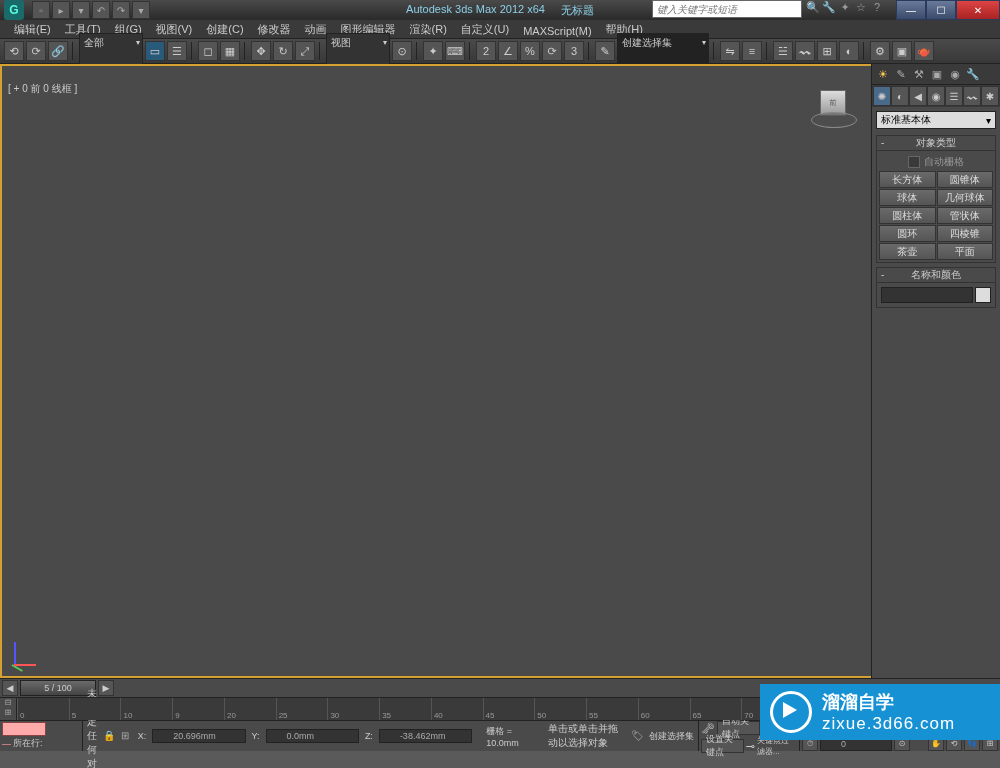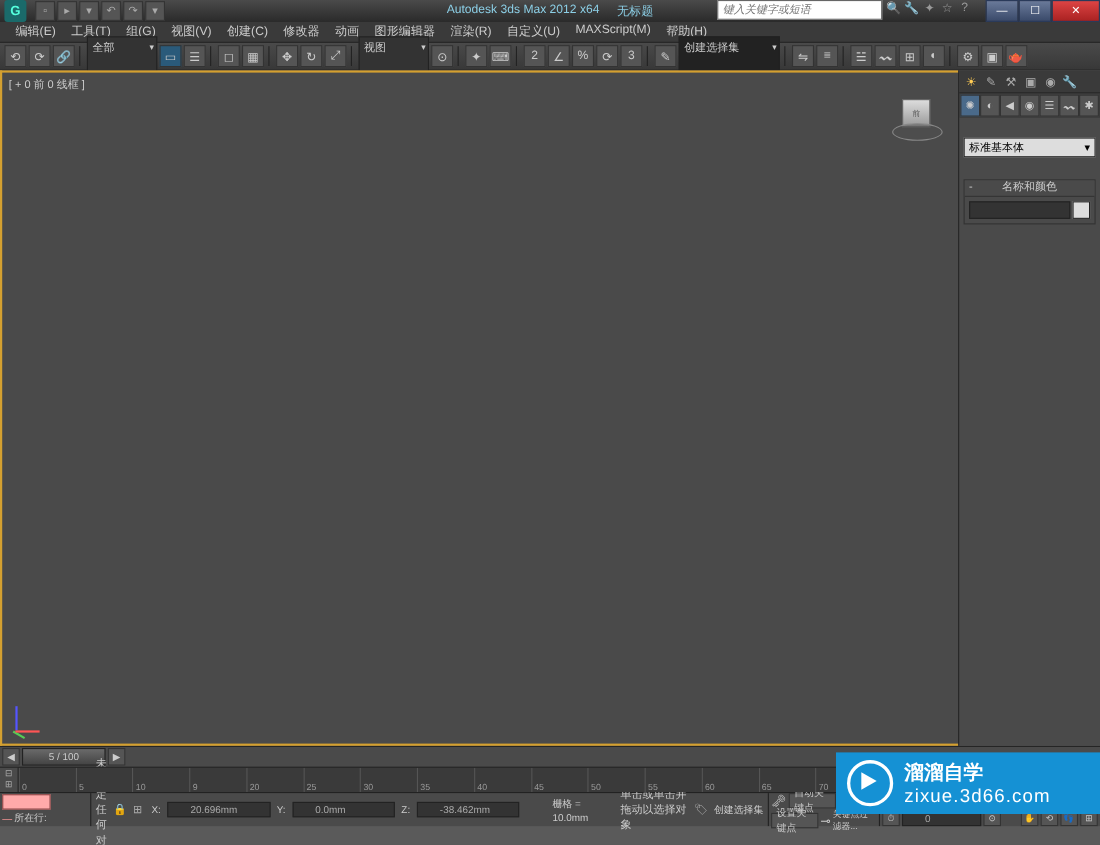--- a/index.html
+++ b/index.html
@@ -8,44 +8,44 @@
 .qat{display:flex;gap:2px;margin-left:4px}
 .qat-btn{width:16px;height:16px;background:#555;border:1px solid #333;display:flex;align-items:center;justify-content:center;font-size:10px;color:#aaa}
 .title-text{position:absolute;left:50%;transform:translateX(-50%);color:#8ccfe6;font-size:11px;display:flex;gap:16px}
 .title-right{margin-left:auto;display:flex;gap:4px}
 .search-box{width:140px;height:16px;background:#fff;border:1px solid #666;font-size:10px;color:#999;font-style:italic;padding:0 4px}
 .title-icons{display:flex;gap:2px}
 .title-icons span{width:14px;height:14px;display:flex;align-items:center;justify-content:center;color:#999;font-size:11px}
 .win-controls{display:flex;margin-left:8px}
 .win-btn{width:28px;height:18px;background:linear-gradient(#6a7a9a,#3a4a6a);border:1px solid #2a3a5a;display:flex;align-items:center;justify-content:center;color:#fff;font-size:10px}
 .win-close{background:linear-gradient(#d44,#a22);width:42px}
-.menubar{height:18px;background:#3a3a3a;display:flex;align-items:flex-start;padding:0 8px;gap:2px;border-bottom:1px solid #222}
+.menubar{height:18px;background:#3a3a3a;display:flex;align-items:flex-end;padding:0 8px;gap:2px;border-bottom:1px solid #222}
 .menu-item{padding:1px 6px;color:#ccc;font-size:11px}
 .toolbar{height:24px;background:linear-gradient(#4a4a4a,#383838);border-bottom:1px solid #222;display:flex;align-items:center;padding:0 4px;gap:2px}
 .tb-btn{width:20px;height:20px;background:#555;border:1px solid #333;display:flex;align-items:center;justify-content:center;font-size:11px;color:#ccc;box-sizing:border-box}
 .tb-sep{width:2px;height:18px;border-left:1px solid #222;margin:0 2px}
 .tb-dropdown{height:18px;background:#333;border:1px solid #222;color:#ccc;font-size:10px;padding:0 14px 17px 4px;display:flex;align-items:center;position:relative}
 .tb-dropdown::after{content:"▾";position:absolute;right:2px;font-size:8px}
 .main-area{display:flex;height:614px}
 .viewport{flex:1;background:#4a4a4a;position:relative;border:2px solid #d4a030;border-right:none;box-sizing:border-box}
-.vp-label{position:absolute;top:4px;left:6px;color:#ccc;font-size:10px}
+.vp-label{position:absolute;top:16px;left:6px;color:#ccc;font-size:10px}
 .viewcube{position:absolute;top:24px;right:16px;width:44px;height:40px}
 .vc-cube{width:24px;height:24px;background:linear-gradient(#ddd,#999);border:1px solid #666;margin:0 auto;font-size:7px;color:#555;display:flex;align-items:center;justify-content:center}
 .vc-ring{width:44px;height:14px;border:1px solid #888;border-radius:50%;margin-top:-4px;background:rgba(80,80,80,0.5)}
 .axis-gizmo{position:absolute;bottom:10px;left:10px;width:30px;height:30px}
 .ax-z{position:absolute;left:2px;bottom:2px;width:2px;height:22px;background:#55f}
 .ax-x{position:absolute;left:2px;bottom:0;width:22px;height:2px;background:#f55}
 .ax-y{position:absolute;left:0px;bottom:0;width:12px;height:2px;background:#5c5;transform:rotate(30deg);transform-origin:left}
 .cmd-panel{width:128px;background:#4a4a4a;border-left:1px solid #222;display:flex;flex-direction:column}
 .cp-icons{height:20px;background:#3a3a3a;display:flex;align-items:center;padding:0 4px;gap:4px;border-bottom:1px solid #222}
 .cp-icons span{width:14px;height:14px;font-size:11px;color:#aaa;display:flex;align-items:center;justify-content:center}
 .cp-tabs{height:20px;display:flex;gap:0;background:#3a3a3a;padding:1px}
 .cp-tab{flex:1;height:18px;background:#555;border:1px solid #333;display:flex;align-items:center;justify-content:center;font-size:10px;color:#ccc}
 .cp-tab.active{background:#4a6a8a}
-.cp-dropdown{margin:18px 4px;height:16px;background:#ddd;border:1px solid #222;color:#000;font-size:10px;padding:0 4px;display:flex;align-items:center;justify-content:space-between}
+.cp-dropdown{margin:4px 4px;height:16px;background:#ddd;border:1px solid #222;color:#000;font-size:10px;padding:0 4px;display:flex;align-items:center;justify-content:space-between}
 .rollout{border:1px solid #333;margin:2px 4px;background:#4a4a4a}
 .rollout-head{height:14px;background:#4a4a4a;border-bottom:1px solid #333;text-align:center;font-size:10px;color:#ccc;position:relative;line-height:14px}
 .rollout-head::before{content:"-";position:absolute;left:4px}
 .rollout-body{padding:2px}
 .checkbox-row{display:flex;align-items:center;justify-content:center;gap:4px;padding:2px;font-size:10px;color:#999}
 .chk{width:10px;height:10px;border:1px solid #666;background:#3a3a3a}
 .btn-grid{display:grid;grid-template-columns:1fr 1fr;gap:1px}
 .obj-btn{height:15px;background:linear-gradient(#6a6a6a,#555);border:1px solid #333;font-size:10px;color:#ddd;display:flex;align-items:center;justify-content:center}
 .name-input{display:flex;gap:2px;padding:2px}
 .name-field{flex:1;height:14px;background:#333;border:1px solid #222}
@@ -203,20 +203,41 @@
       <div class="cp-tab">◉</div>
       <div class="cp-tab">☰</div>
       <div class="cp-tab">〰</div>
       <div class="cp-tab">✱</div>
     </div>
     <div class="cp-dropdown">
       <span>标准基本体</span>
         <span>▾</span>
     </div>
     <div class="rollout">
+      <div class="rollout-head">对象类型</div>
+      <div class="rollout-body">
+        <div class="checkbox-row">
+          <div class="chk"></div>
+          <span>自动栅格</span>
+        </div>
+        <div class="btn-grid">
+          <div class="obj-btn">长方体</div>
+          <div class="obj-btn">圆锥体</div>
+          <div class="obj-btn">球体</div>
+          <div class="obj-btn">几何球体</div>
+          <div class="obj-btn">圆柱体</div>
+          <div class="obj-btn">管状体</div>
+          <div class="obj-btn">圆环</div>
+          <div class="obj-btn">四棱锥</div>
+          <div class="obj-btn">茶壶</div>
+          <div class="obj-btn">平面</div>
+        </div>
+      </div>
+    </div>
+    <div class="rollout">
       <div class="rollout-head">名称和颜色</div>
       <div class="rollout-body">
         <div class="name-input">
           <div class="name-field"></div>
           <div class="color-swatch"></div>
         </div>
       </div>
     </div>
   </div>
 </div>
@@ -318,21 +339,21 @@
     <div class="sm-row">
       <span style="flex:1">未选定任何对象</span>
       <span class="lock-icon">🔒</span>
       <span class="lock-icon">⊞</span>
       <span style="font-size:9px">X:</span>
         <div class="coord-field">20.696mm</div>
       <span style="font-size:9px">Y:</span>
         <div class="coord-field">0.0mm</div>
       <span style="font-size:9px">Z:</span>
         <div class="coord-field">-38.462mm</div>
-      <span style="font-size:9px;margin-left:24px">栅格 = 10.0mm</span>
+      <span style="font-size:9px;margin-left:8px">栅格 = 10.0mm</span>
     </div>
     <div class="sm-row">
       <span style="flex:1">单击或单击并拖动以选择对象</span>
       <span class="lock-icon">🏷</span>
       <span style="font-size:9px">创建选择集</span>
     </div>
   </div>
   <div class="status-r1">
     <div class="sr-row">
       <span>🗝</span>

